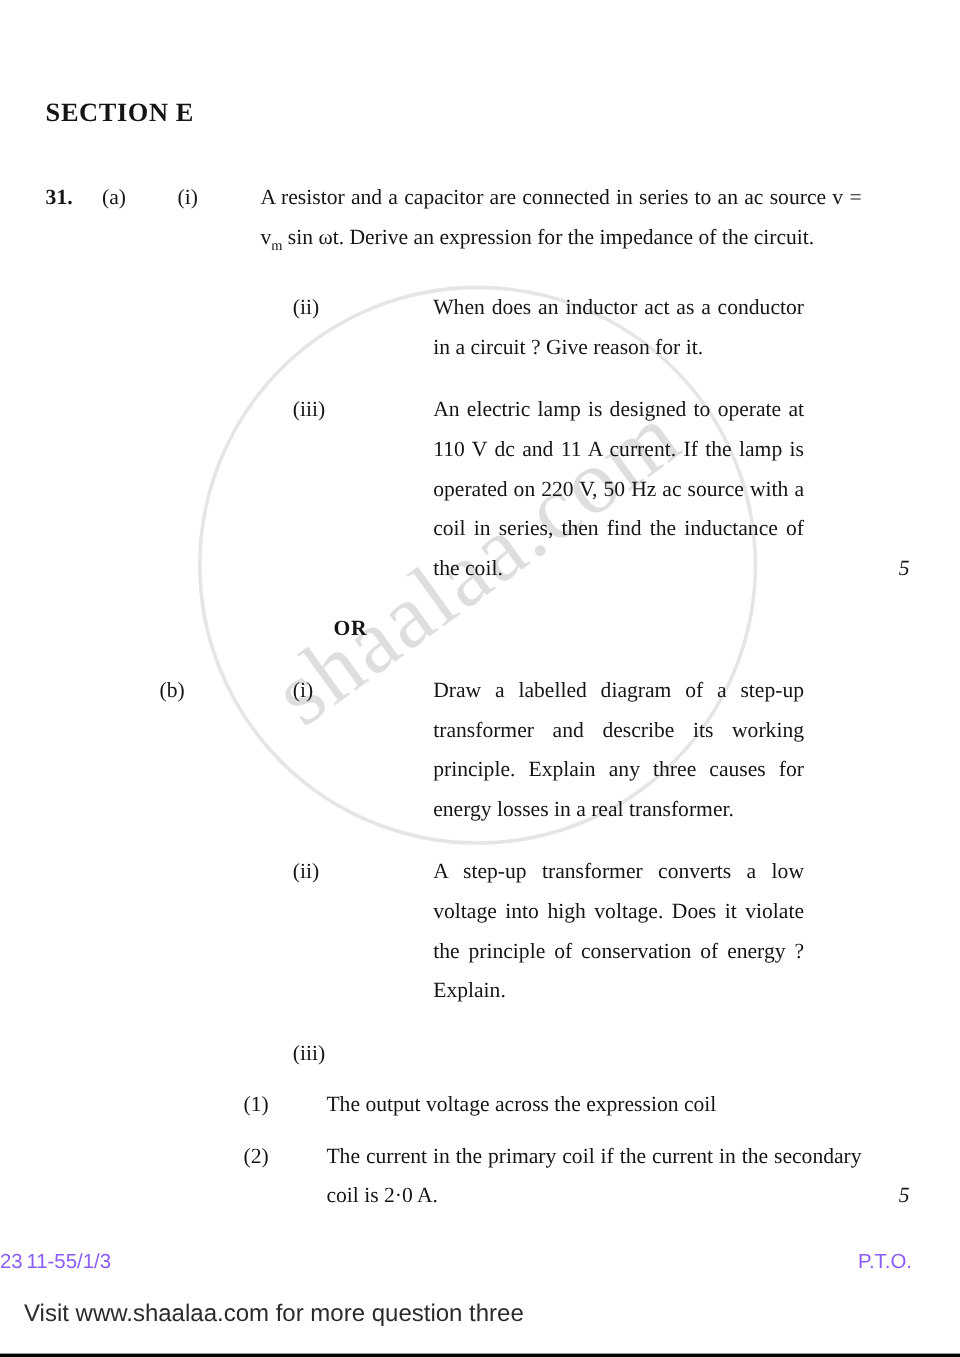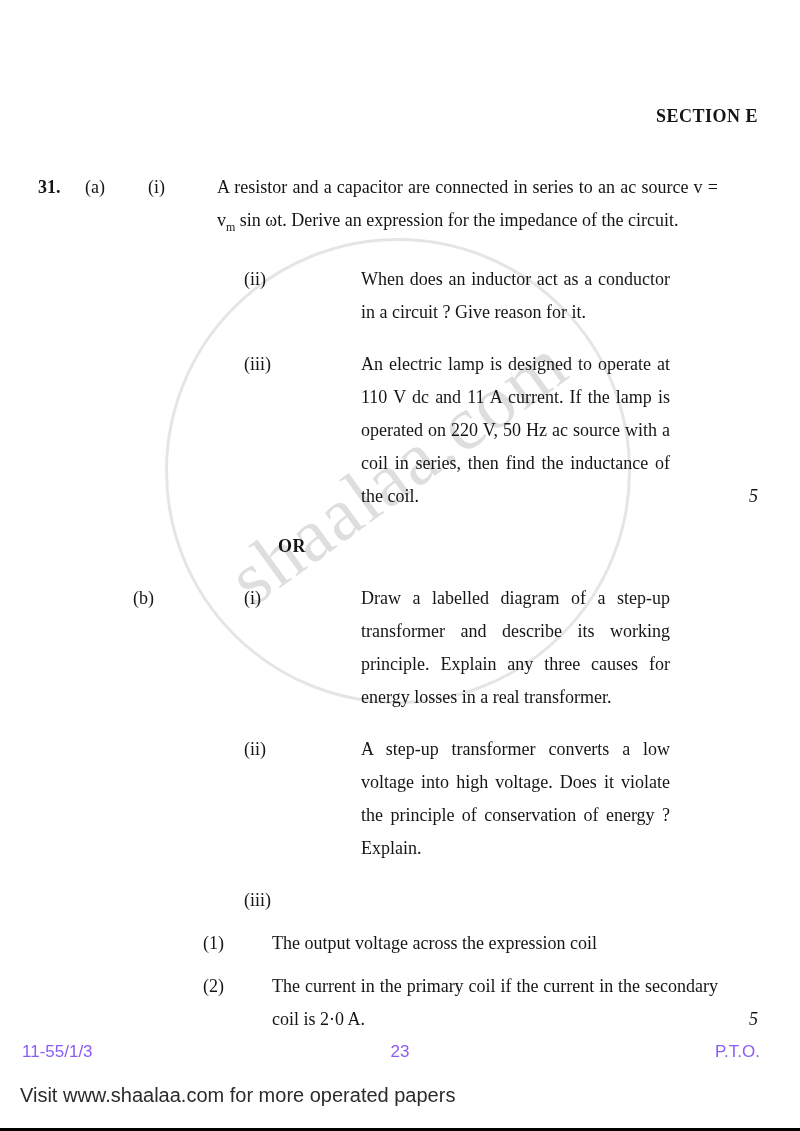--- a/index.html
+++ b/index.html
@@ -44,24 +44,24 @@
 
   
   .content {
     position: relative;
     z-index: 1;
     padding: 0 42px 0 38px; 
     font-size: 18px;
     line-height: 33px;
   }
   .section-title {
-    padding-top: 100px;
-    text-align: right;
+    padding-top: 77px;
+    text-align: left;
     font-weight: bold;
-    font-size: 18px;
+    font-size: 22px;
     letter-spacing: 0.5px;
   }
   .row { display: flex; align-items: flex-start; }
   .mt-first { margin-top: 38px; }
   .mt-sub   { margin-top: 19px; gap: 48px; }
   .mt-item  { margin-top: 10px; }
   .c-qnum   { width: 47px; flex: 0 0 47px; font-weight: bold; }
   .c-part   { width: 63px; flex: 0 0 63px; }
   .c-sub    { width: 55px; flex: 0 0 55px; }
   .c-spacer { width: 165px; flex: 0 0 165px; }
@@ -84,21 +84,21 @@
   .footer {
     position: absolute;
     z-index: 1;
     top: 1042px;
     left: 0;
     width: 100%;
     font-family: "Liberation Sans", sans-serif;
     font-size: 17px;
     color: #8b5cf6;
   }
-  .f-center { display: block; width: 100%; text-align: center; }
+  .f-center { display: block; width: 100%; text-align: left; }
   .f-left   { position: absolute; left: 22px; top: 0; }
   .f-right  { position: absolute; right: 40px; top: 0; }
 
   
   .banner {
     position: absolute;
     z-index: 1;
     left: 20px;
     top: 1084px;
     font-family: "Liberation Sans", sans-serif;
@@ -193,17 +193,17 @@
     </div>
 
   </div>
 
   <div class="footer">
     <span class="f-left">11-55/1/3</span>
     <span class="f-center">23</span>
     <span class="f-right">P.T.O.</span>
   </div>
 
-  <div class="banner">Visit www.shaalaa.com for more operated papers</div>
+  <div class="banner">Visit www.shaalaa.com for more question three</div>
 
   <div class="bottom-edge"></div>
 
 </div>
 
 </body></html>

